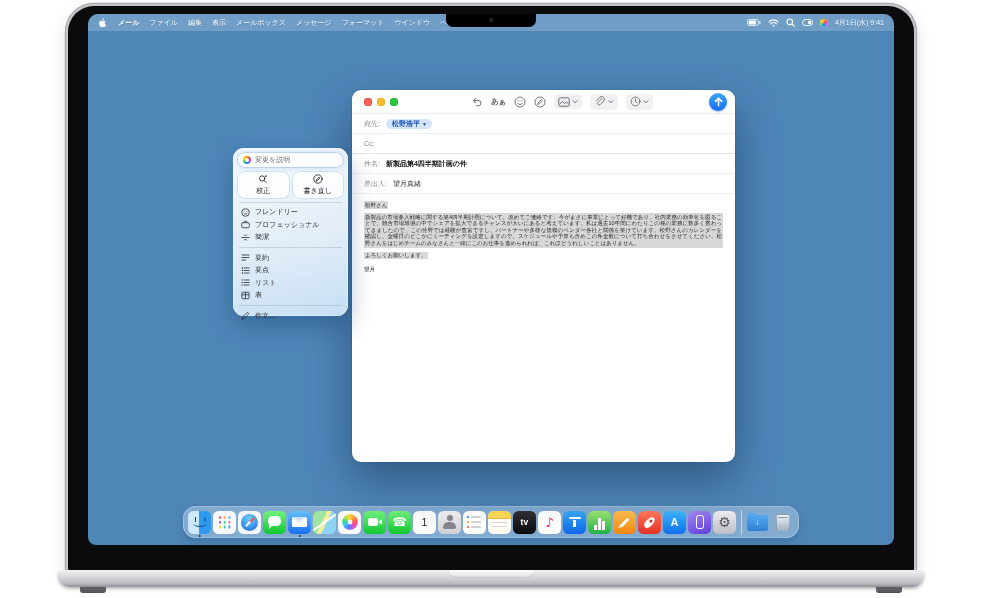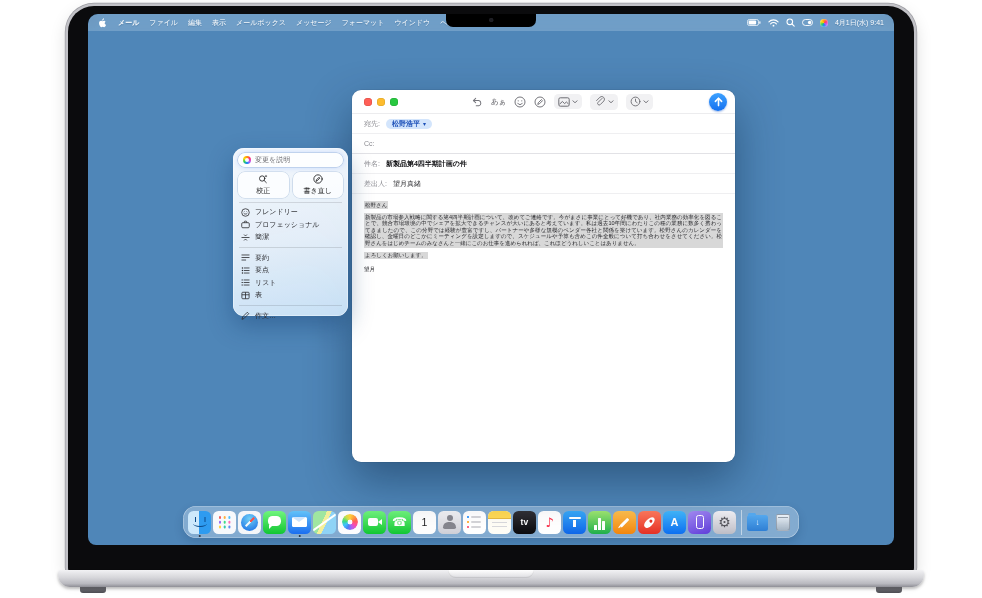--- a/index.html
+++ b/index.html
@@ -67,21 +67,21 @@
     font-size:7px;color:#1d1d1f;
   }
   .titlebar{position:relative;height:23px;border-bottom:1px solid #ececee;}
   .tl{position:absolute;top:8px;width:7.5px;height:7.5px;border-radius:50%;}
   .tl.red{left:12px;background:#ff5f57;box-shadow:inset 0 0 0 0.5px #d94c42;}
   .tl.yellow{left:25px;background:#febc2e;box-shadow:inset 0 0 0 0.5px #d9a325;}
   .tl.green{left:38px;background:#28c840;box-shadow:inset 0 0 0 0.5px #1fa832;}
   .mw-toolbar{position:absolute;left:120px;top:3px;height:17px;display:flex;align-items:center;gap:8px;color:#76767c;}
   .tb-ic{display:flex;align-items:center;gap:2px;}
   .tb-pill{background:#f1f1f3;border-radius:4.5px;padding:2.5px 4px;display:flex;align-items:center;gap:2.5px;}
-  .fmt-label{font-size:7.5px;color:#5d5d63;font-weight:400;letter-spacing:-0.3px;}
+  .fmt-label{font-size:7.5px;color:#5d5d63;font-weight:700;letter-spacing:-0.3px;}
   .send-btn{
     position:absolute;right:8px;top:2.5px;width:18px;height:18px;border-radius:50%;
     background:linear-gradient(#3ea2ff,#1470f0);display:flex;align-items:center;justify-content:center;
     box-shadow:0 1px 2px rgba(10,80,200,0.4);
   }
   .field-row{display:flex;align-items:center;height:19px;padding:0 12px;border-bottom:1px solid #efeff1;color:#8a8a90;}
   .field-row.head-split{border-bottom:1px solid #e2e2e6;}
   .f-label{margin-right:6px;white-space:nowrap;}
   .to-pill{display:inline-flex;align-items:center;gap:3px;background:#d3e5fc;color:#1c50b8;font-weight:700;border-radius:8px;padding:1.5px 6px;line-height:1;}
   .to-chev{font-size:6px;line-height:1;}

